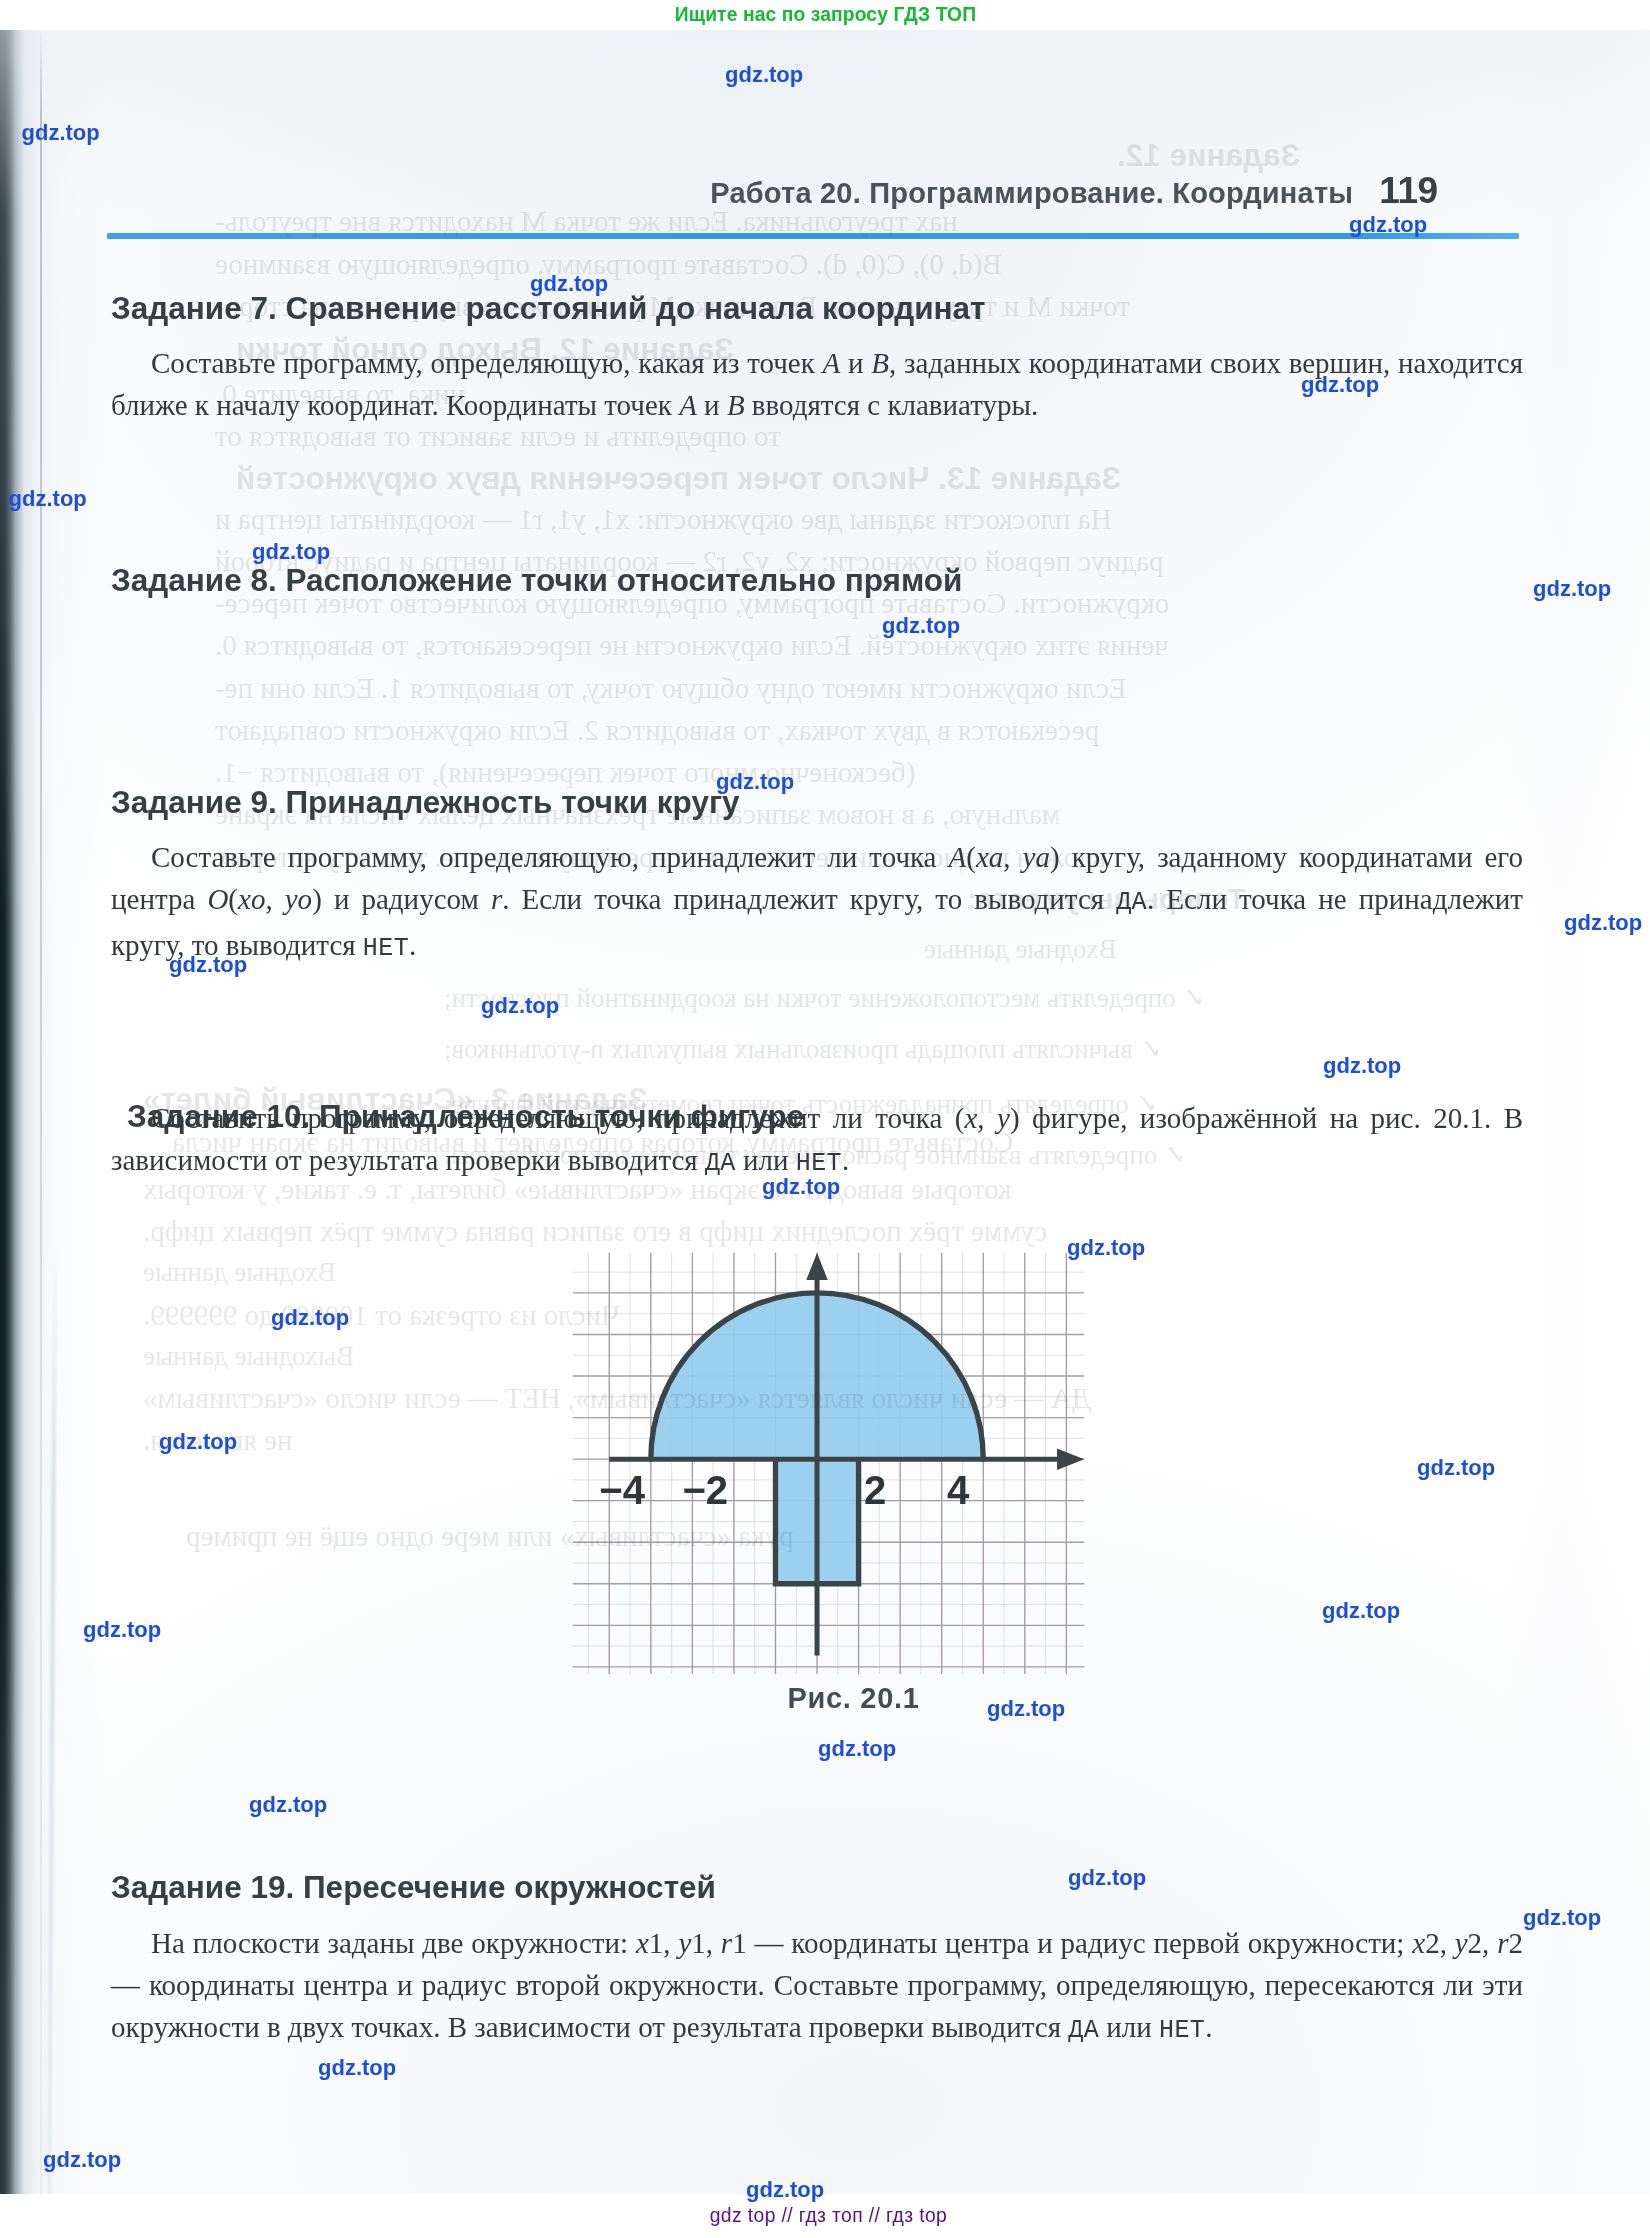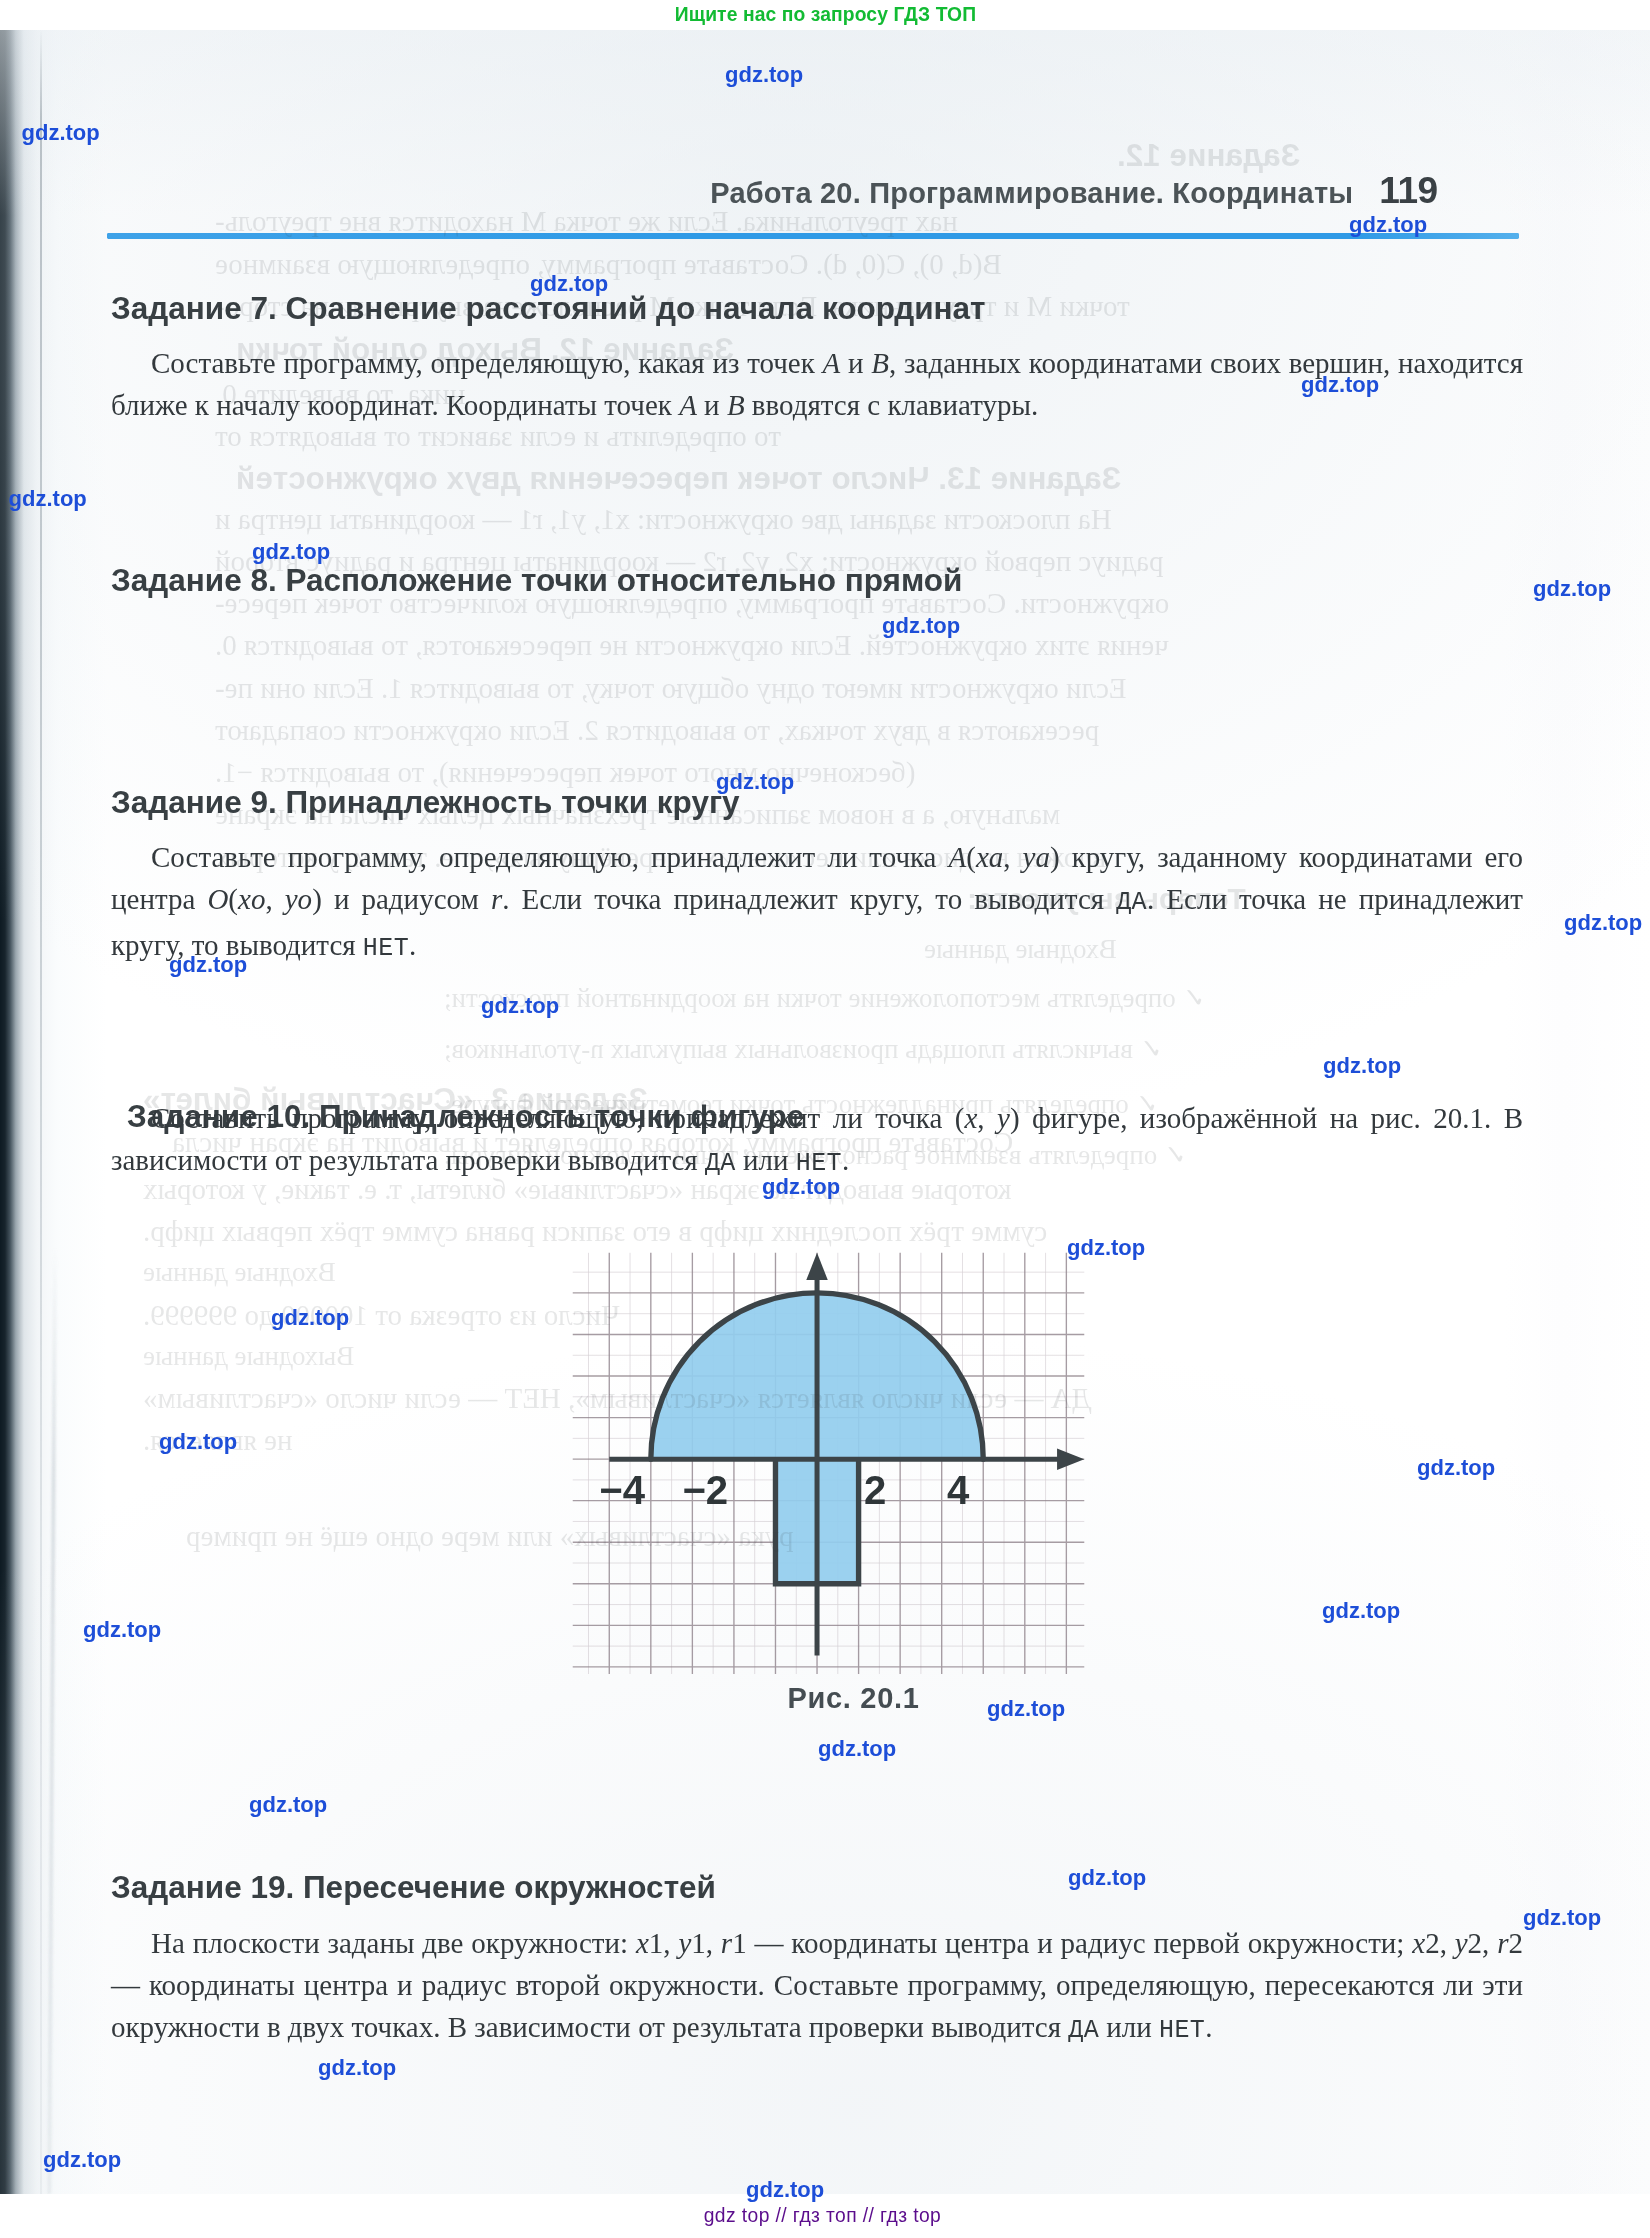--- a/index.html
+++ b/index.html
@@ -105,21 +105,21 @@
   .ghost{
     position:absolute;color:#2d3338;opacity:.115;
     transform:scaleX(-1);transform-origin:center center;
     font-family:"Liberation Serif", serif;white-space:nowrap;pointer-events:none;
     z-index:1;
   }
   .ghost.sans{font-family:"Liberation Sans", sans-serif;font-weight:700;}
 
   
   #site-footer{
-    position:absolute;left:10px;top:2194px;width:1625px;height:44px;
+    position:absolute;left:16px;top:2194px;width:1625px;height:44px;
     display:flex;align-items:center;justify-content:center;
     font-family:"Liberation Sans", sans-serif;
     font-size:19.3px;color:#5b0d8c;letter-spacing:0.4px;z-index:60;
   }
 </style>
 </head>
 <body>
 
 <div id="promo-banner">Ищите нас по запросу ГДЗ ТОП</div>
 

